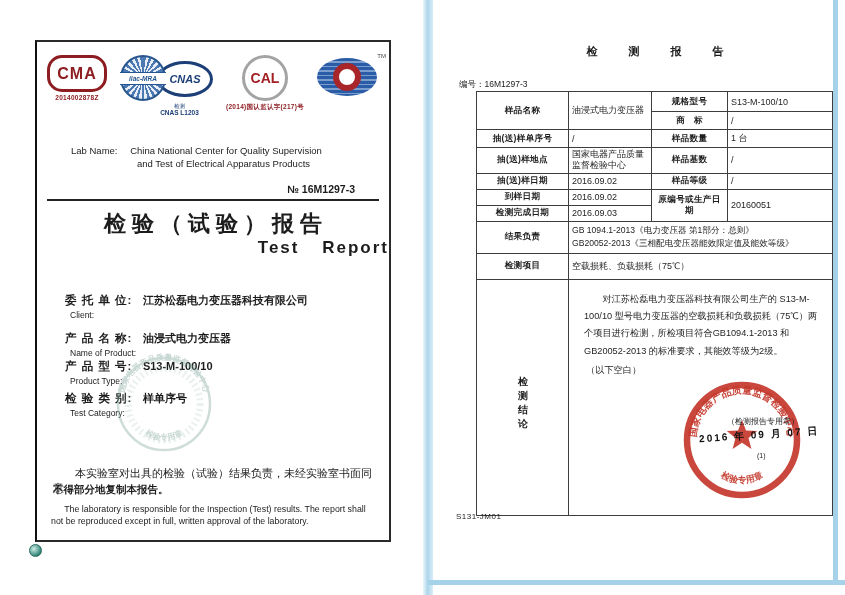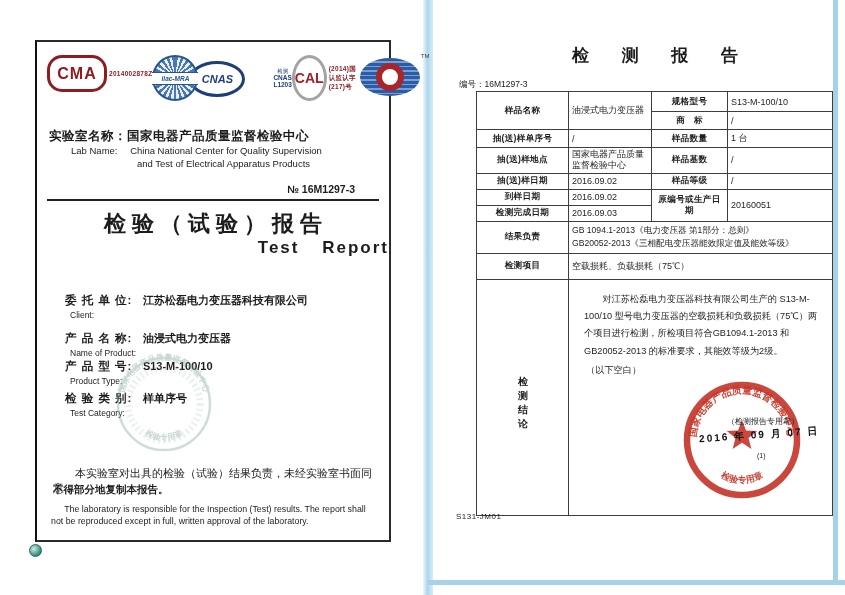--- a/index.html
+++ b/index.html
@@ -10,21 +10,21 @@
   .mid-stripe{position:absolute;left:423px;top:0;width:10px;height:595px;
               background:linear-gradient(to right,#eaf6fb,#aed6ea 45%,#d7edf8);}
   .edge-right{position:absolute;left:833px;top:0;width:5px;height:584px;background:#a6d2e9;}
   .edge-bottom{position:absolute;left:428px;top:580px;width:417px;height:5px;background:#a6d2e9;}
 
   
   .left-frame{position:absolute;left:35px;top:40px;width:352px;height:498px;
               border:2.5px solid #2a2a2a;border-left-color:#111;background:#fff;}
   .logo-row{position:absolute;left:6px;top:13px;width:338px;display:flex;
             justify-content:space-between;align-items:flex-start;padding:0 4px;box-sizing:border-box;}
-  .logo{display:flex;flex-direction:row;align-items:center;gap:2px;}
+  .logo{display:flex;flex-direction:column;align-items:center;gap:2px;}
   .cma-box{width:54px;height:31px;border:3px solid #8e1d22;border-radius:15px;display:flex;
            align-items:center;justify-content:center;color:#8e1d22;font-weight:bold;
            font-size:16px;letter-spacing:1px;}
   .logo-cap-red{font-size:6.5px;color:#8e1d22;font-weight:bold;letter-spacing:0.3px;}
   .ilac-pair{display:flex;align-items:flex-start;}
   .ilac-circle{width:42px;height:42px;border-radius:50%;border:2px solid #27568f;position:relative;
                background:repeating-conic-gradient(#4d79b3 0deg 8deg,#e8eef7 8deg 16deg);}
   .ilac-band{position:absolute;left:-2px;right:-2px;top:15px;height:11px;background:#fff;
              border-top:1.5px solid #27568f;border-bottom:1.5px solid #27568f;display:flex;
              align-items:center;justify-content:center;font-size:6.5px;font-weight:bold;
@@ -59,21 +59,21 @@
   .fld-en{font-size:8.5px;margin-top:2px;margin-left:5px;color:#222;}
   .stamp-faint{position:absolute;left:75px;top:310px;opacity:0.38;}
   .notice-cn1{position:absolute;left:16px;top:424px;width:326px;font-size:11px;font-weight:400;text-indent:2em;}
   .notice-cn2{position:absolute;left:16px;top:441px;font-size:10.5px;font-weight:600;}
   .notice-en{position:absolute;left:14px;top:461px;width:328px;font-size:8.8px;line-height:1.4;text-indent:1.5em;color:#222;}
   .globe{position:absolute;left:29px;top:544px;width:11px;height:11px;border-radius:50%;
          border:1px solid #27695e;
          background:radial-gradient(circle at 35% 35%,#cdeee6,#34877a 70%,#1d5f55);}
 
   
-  .rp-title{position:absolute;left:470px;top:44px;width:370px;text-align:center;font-size:17px;
+  .rp-title{position:absolute;left:470px;top:44px;width:370px;text-align:center;font-size:11px;
             font-weight:bold;letter-spacing:14px;text-indent:14px;}
   .rp-no{position:absolute;left:459px;top:79px;font-size:8.5px;}
   .rp-table{position:absolute;left:476px;top:91px;width:356px;border-collapse:collapse;
             table-layout:fixed;font-size:9px;color:#1e1e1e;border:1.6px solid #333;}
   .rp-table td{border:1px solid #3d3d3d;padding:1px 3px;overflow:hidden;}
   .lb{text-align:center;font-weight:600;font-size:8.6px;letter-spacing:0.3px;}
   .vl{text-align:left;padding-left:6px;}
   .basis-line{font-size:8.6px;line-height:1.5;}
   .concl-cell{vertical-align:top;}
   .concl-p{margin:10px 10px 0 12px;text-indent:2em;line-height:1.9;font-size:9.2px;}
@@ -121,21 +121,20 @@
         <div class="logo-cap-red">(2014)国认监认字(217)号</div>
       </div>
       <div class="logo">
         <div class="emblem">
           <div class="emblem-ring"></div>
           <div class="emblem-tm">TM</div>
         </div>
       </div>
     </div>
 
-    <div class="lab-cn">实验室名称：国家电器产品质量监督检验中心</div>
     <div class="lab-en1">
       <span class="lbl">Lab Name:</span>
       <span>China National Center for Quality Supervision</span>
     </div>
     <div class="lab-en2">and Test of Electrical Apparatus Products</div>
 
     <div class="report-no">№ 16M1297-3</div>
     <div class="rule"></div>
 
     <div class="title-cn">检验（试验）报告</div>

